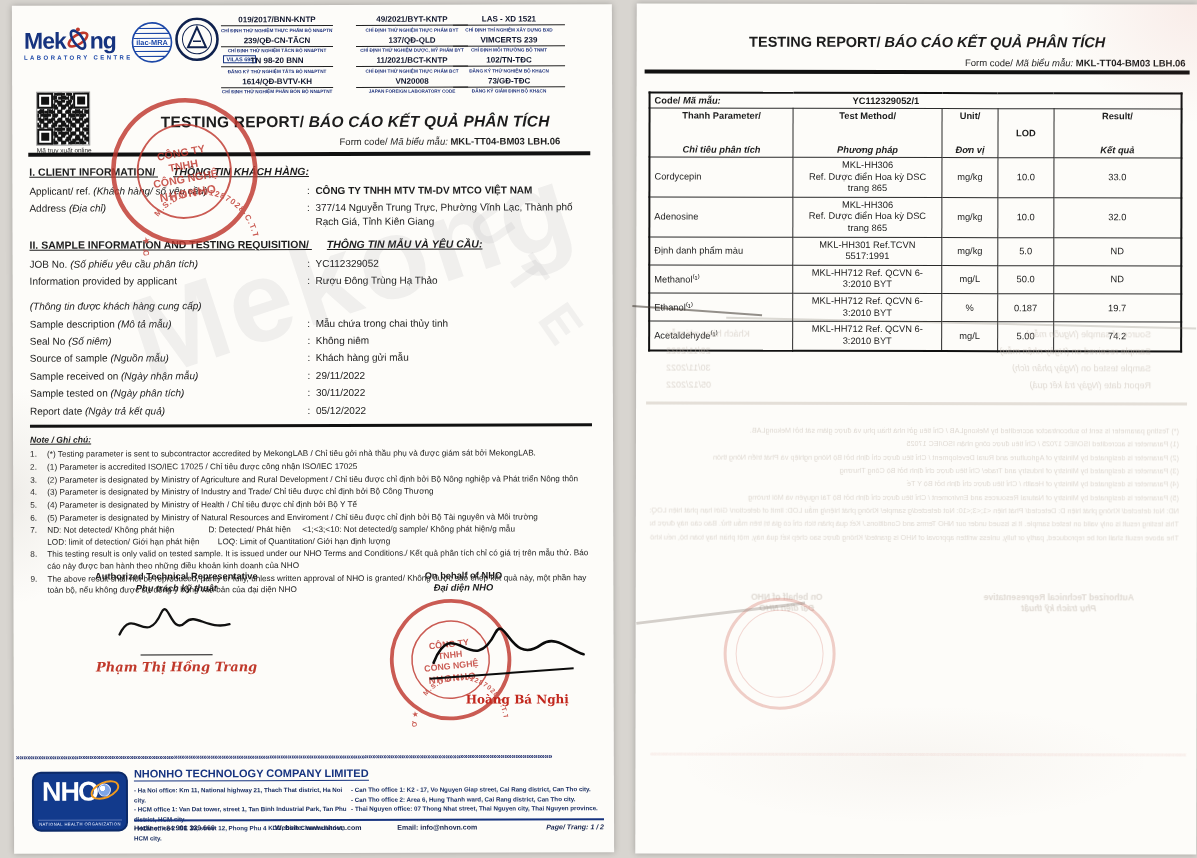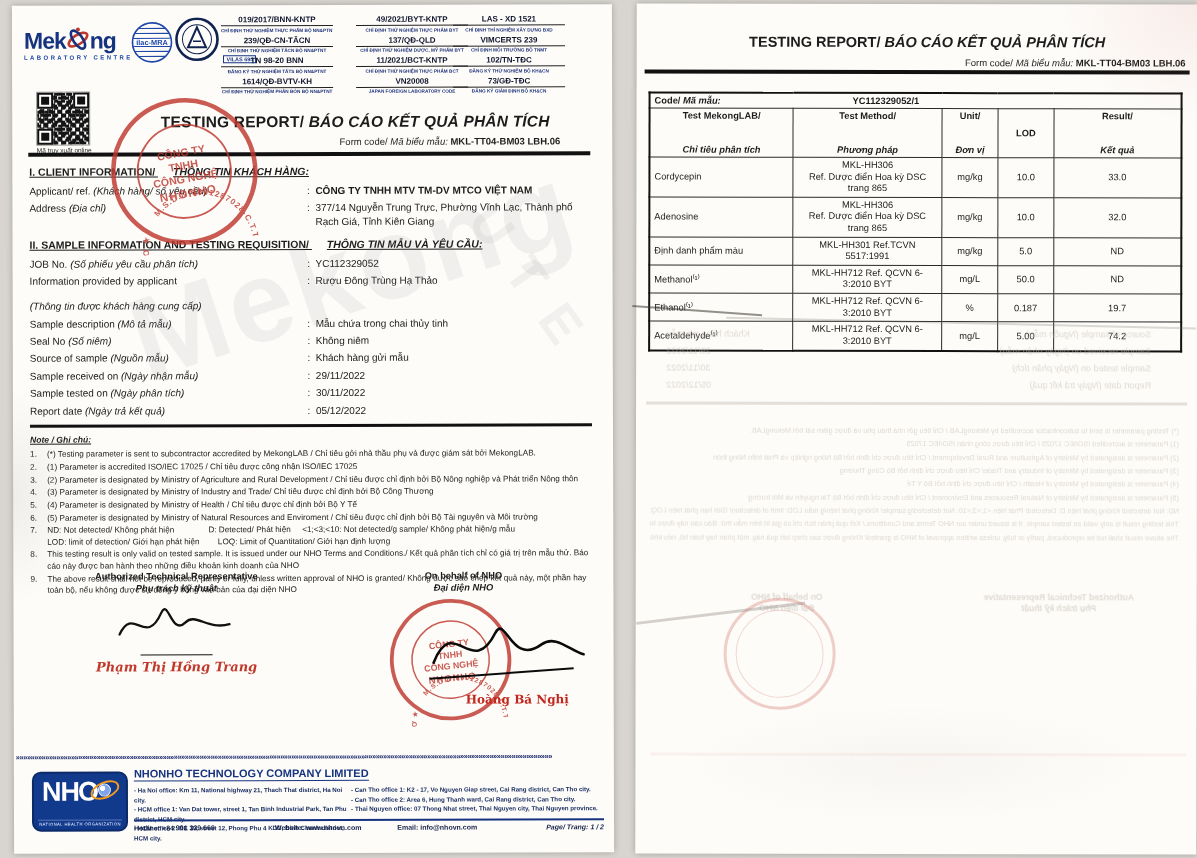--- a/index.html
+++ b/index.html
@@ -445,21 +445,21 @@
         <col style="width:28%">
         <col style="width:10.5%">
         <col style="width:10.5%">
         <col style="width:24%">
       </colgroup>
     <tbody>
         <tr>
       <td colspan="5"><span class="lab-inline w200"><span class="bold">Code/ </span><span class="bold ital">Mã mẫu:</span></span><span class="bold">YC112329052/1</span></td>
     </tr>
     <tr>
-      <th><span>Test MekongLAB/</span><span class="vi">Chỉ tiêu phân tích</span></th>
+      <th><span>Thanh Parameter/</span><span class="vi">Chỉ tiêu phân tích</span></th>
       <th><span>Test Method/</span><span class="vi">Phương pháp</span></th>
       <th><span>Unit/</span><span class="vi">Đơn vị</span></th>
       <th><span>LOD</span></th>
       <th><span>Result/</span><span class="vi">Kết quả</span></th>
     </tr>
     <tr>
       <td class="param">Cordycepin</td>
       <td class="method">MKL-HH306
 Ref. Dược điển Hoa kỳ DSC
 trang 865</td>

